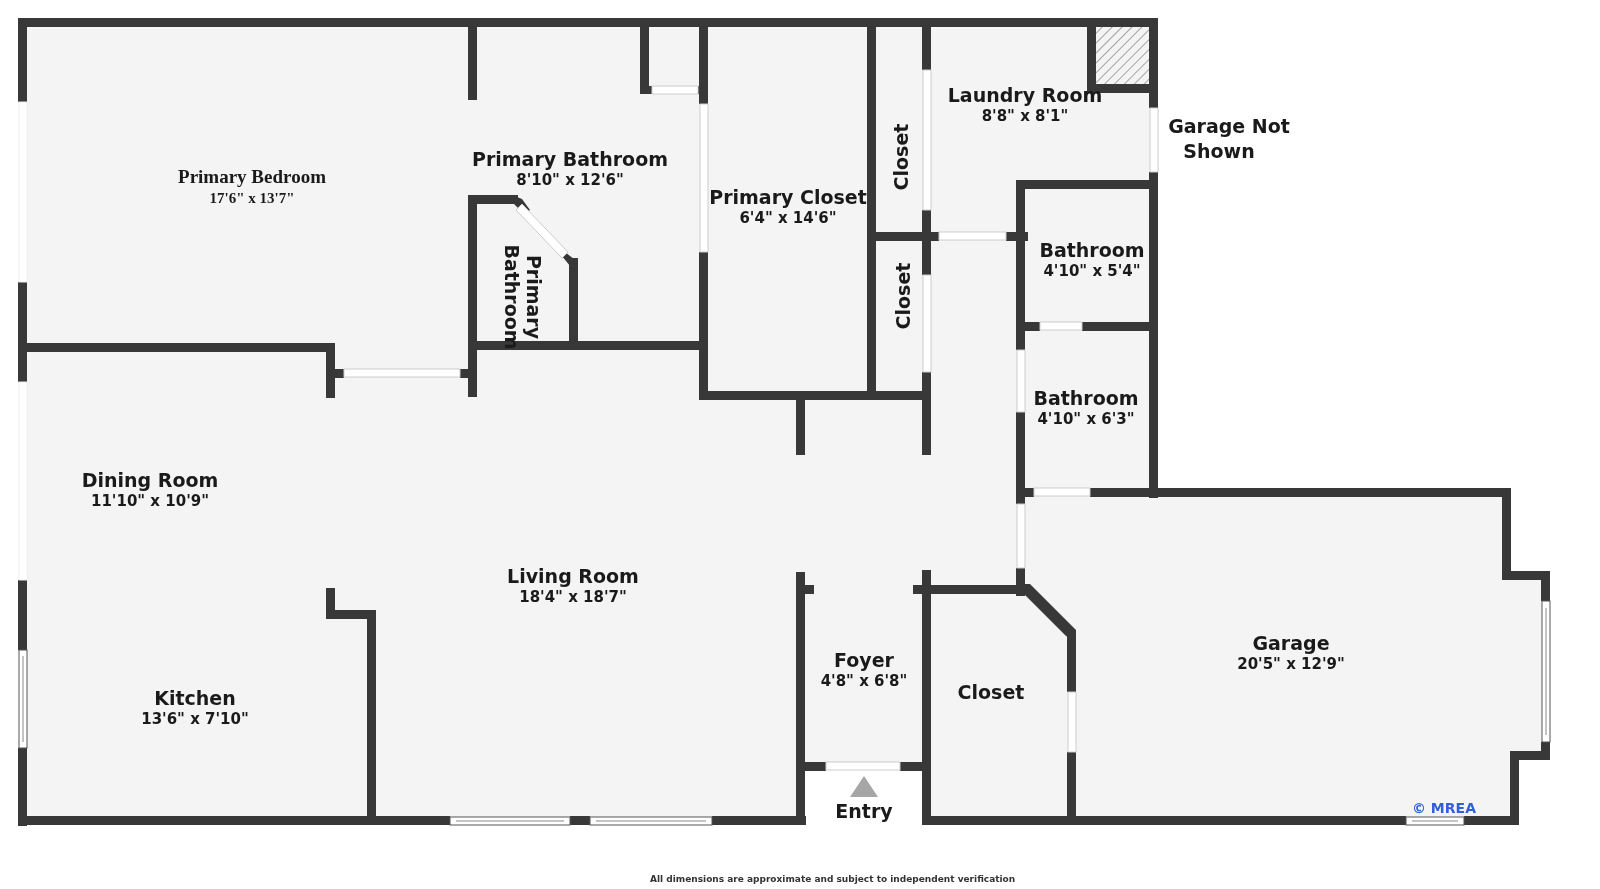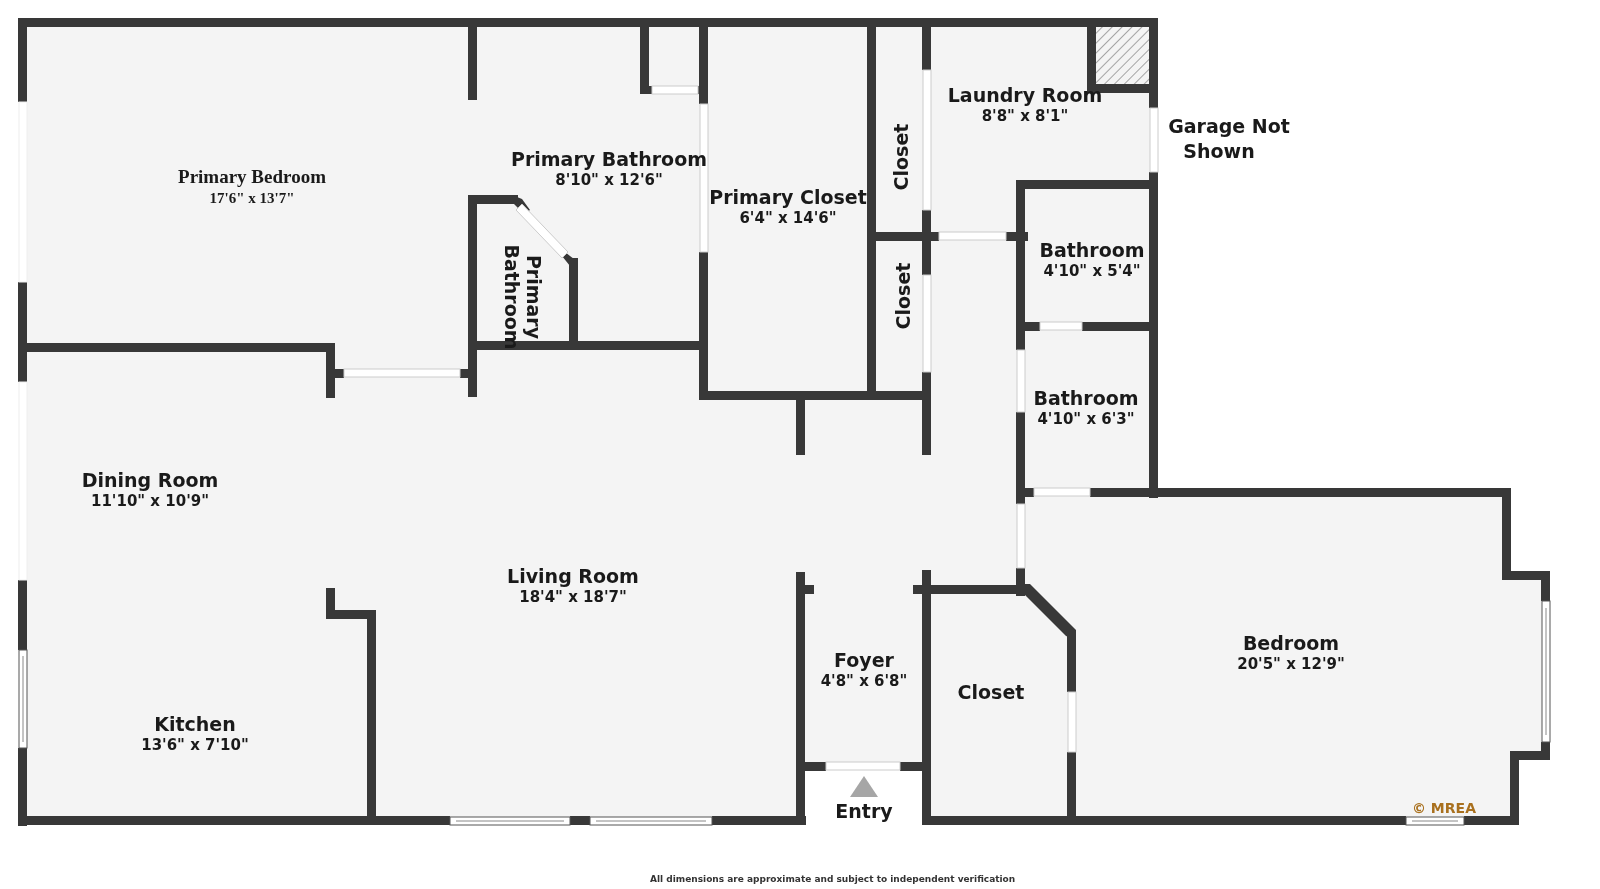--- a/index.html
+++ b/index.html
@@ -12,21 +12,21 @@
   .win-frame { fill: #ffffff; stroke: #555555; stroke-width: 1; }
   .win-line { stroke: #888888; stroke-width: 1; }
   .lbl { position: absolute; text-align: center; color: #1a1a1a; white-space: nowrap;
          font-family: "DejaVu Sans", sans-serif; font-weight: bold; transform: translateX(-50%); }
   .lbl .name { font-size: 19px; line-height: 22px; display: block; }
   .lbl .dim { font-size: 15px; line-height: 20px; display: block; font-weight: bold; }
   .vlbl { position: absolute; font-family: "DejaVu Sans", sans-serif; font-weight: bold;
           font-size: 19px; color: #1a1a1a; white-space: nowrap; transform-origin: center center; }
   .footnote { position: absolute; left: 650px; top: 874px; width: 320px; text-align: center;
               font-family: "DejaVu Sans", sans-serif; font-size: 9px; color: #333333; white-space: nowrap; font-weight: bold; }
-  .watermark { position: absolute; left: 1412px; top: 800px; font-size: 14px; color: #a16207;
+  .watermark { position: absolute; left: 1412px; top: 800px; font-size: 14px; color: #1d4ed8;
                opacity: 0.9; font-family: "DejaVu Sans", sans-serif; font-weight: bold; }
 </style>
 </head>
 <body>
 
 <svg id="plan" viewBox="0 0 1600 889" xmlns="http://www.w3.org/2000/svg">
   <defs>
     <pattern id="hatch" width="7" height="7" patternUnits="userSpaceOnUse" patternTransform="rotate(45)">
       <rect width="7" height="7" fill="#f4f4f4"></rect>
       <line x1="0" y1="0" x2="0" y2="7" stroke="#8a8a8a" stroke-width="1.5"></line>
@@ -167,21 +167,21 @@
     <line class="win-line" x1="1546" y1="608" x2="1546" y2="735"></line>
   </g>
 
   <polygon points="864,776 878,797 850,797" fill="#a6a6a6"></polygon>
 </svg>
 
 <div class="lbl" style="left:252px; top:166px;font-family:Liberation Serif, serif;">
   <span class="name">Primary Bedroom</span>
   <span class="dim">17'6" x 13'7"</span>
 </div>
-<div class="lbl" style="left:609px; top:148px;">
+<div class="lbl" style="left:570px; top:148px;">
   <span class="name">Primary Bathroom</span>
   <span class="dim">8'10" x 12'6"</span>
 </div>
 <div class="vlbl" style="left:470px; top:275px; transform: rotate(90deg); line-height:22px; text-align:center;">
   <span style="display:block">Primary</span>
   <span style="display:block">Bathroom</span>
 </div>
 <div class="lbl" style="left:788px; top:186px;">
   <span class="name">Primary Closet</span>
   <span class="dim">6'4" x 14'6"</span>
@@ -209,33 +209,33 @@
   <span class="dim">4'10" x 6'3"</span>
 </div>
 <div class="lbl" style="left:150px; top:469px;">
   <span class="name">Dining Room</span>
   <span class="dim">11'10" x 10'9"</span>
 </div>
 <div class="lbl" style="left:573px; top:565px;">
   <span class="name">Living Room</span>
   <span class="dim">18'4" x 18'7"</span>
 </div>
-<div class="lbl" style="left:195px; top:713px;text-align:center;">
+<div class="lbl" style="left:195px; top:687px;text-align:center;">
   <span class="name">Kitchen</span>
   <span class="dim">13'6" x 7'10"</span>
 </div>
 <div class="lbl" style="left:864px; top:649px;">
   <span class="name">Foyer</span>
   <span class="dim">4'8" x 6'8"</span>
 </div>
 <div class="lbl" style="left:991px; top:681px;">
   <span class="name">Closet</span>
 </div>
 <div class="lbl" style="left:1291px; top:632px;">
-  <span class="name">Bedroom</span>
+  <span class="name">Garage</span>
   <span class="dim">20'5" x 12'9"</span>
 </div>
 <div class="lbl" style="left:864px; top:768px;margin-top:32px;">
   <span class="name">Entry</span>
 </div>
 
 <div class="watermark">© MREA</div>
 <div class="footnote">All dimensions are approximate and subject to independent verification</div>
 
 </body></html>

